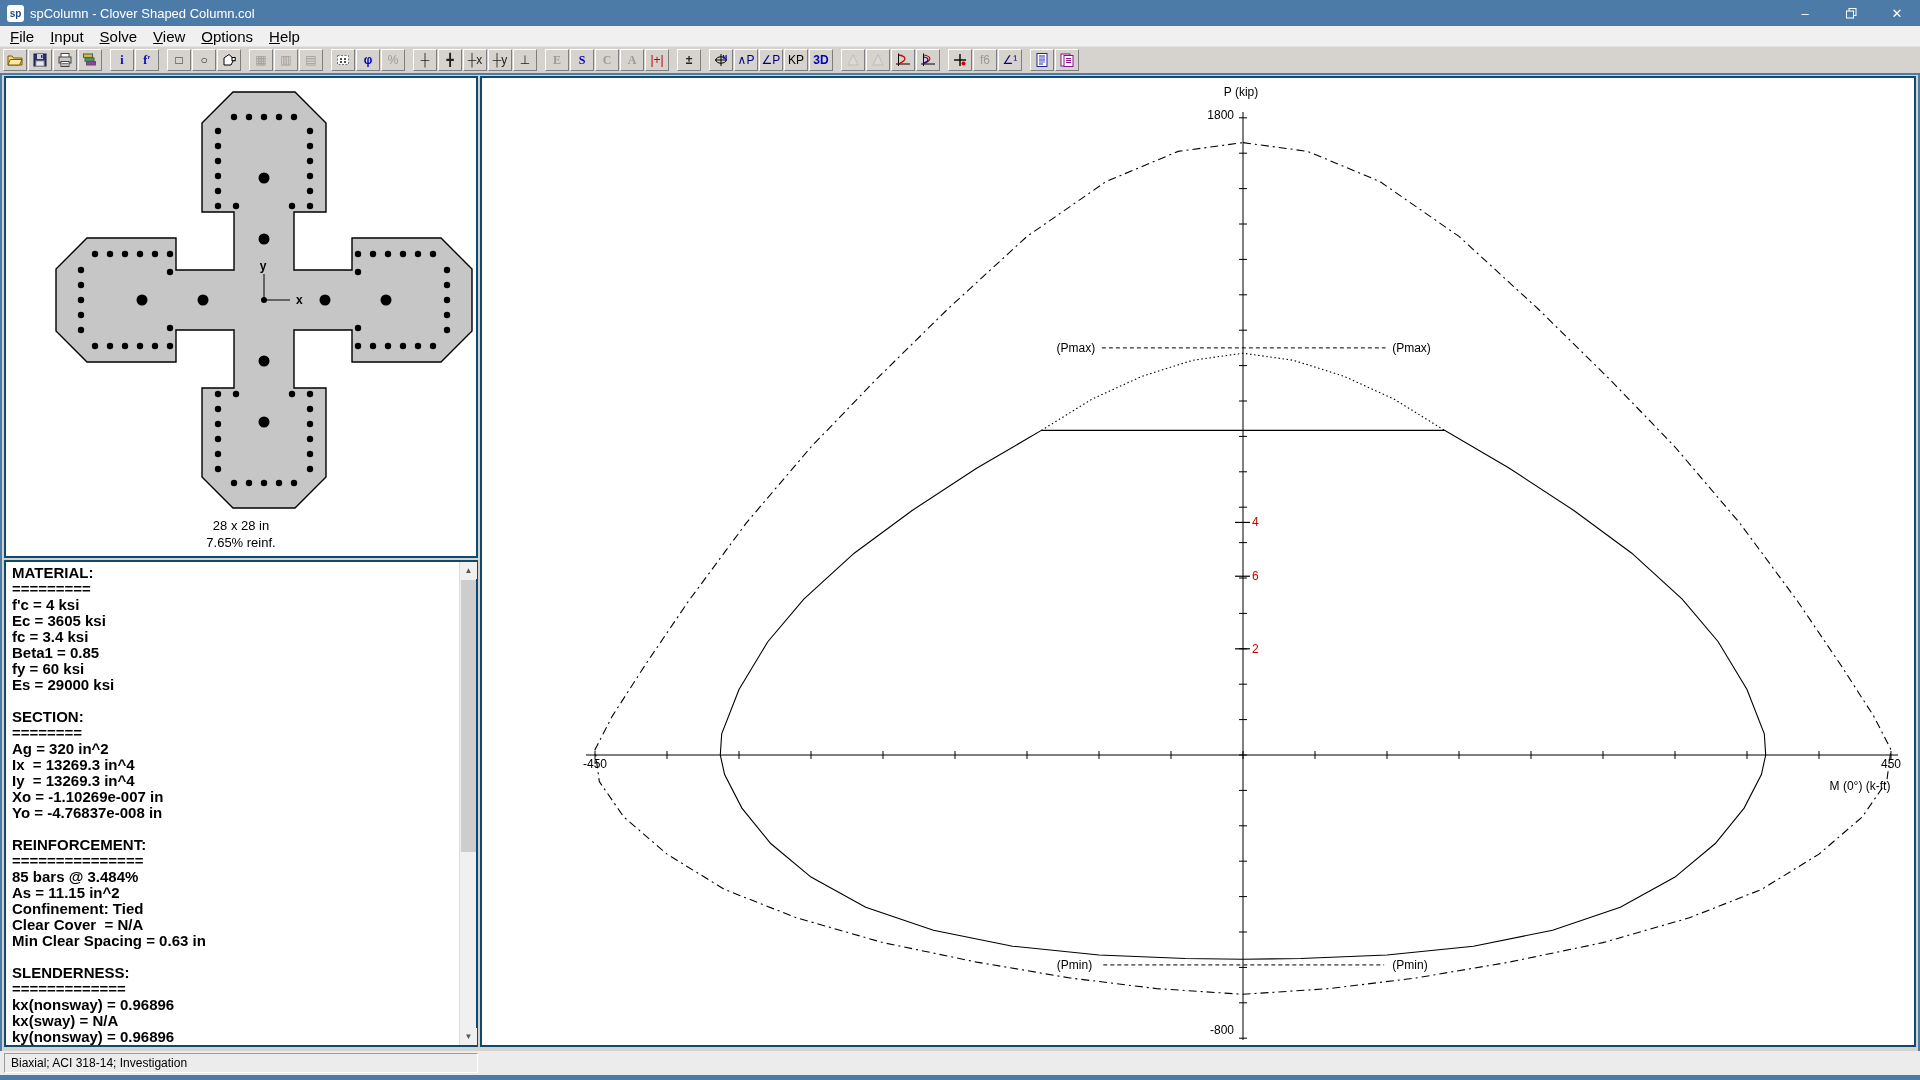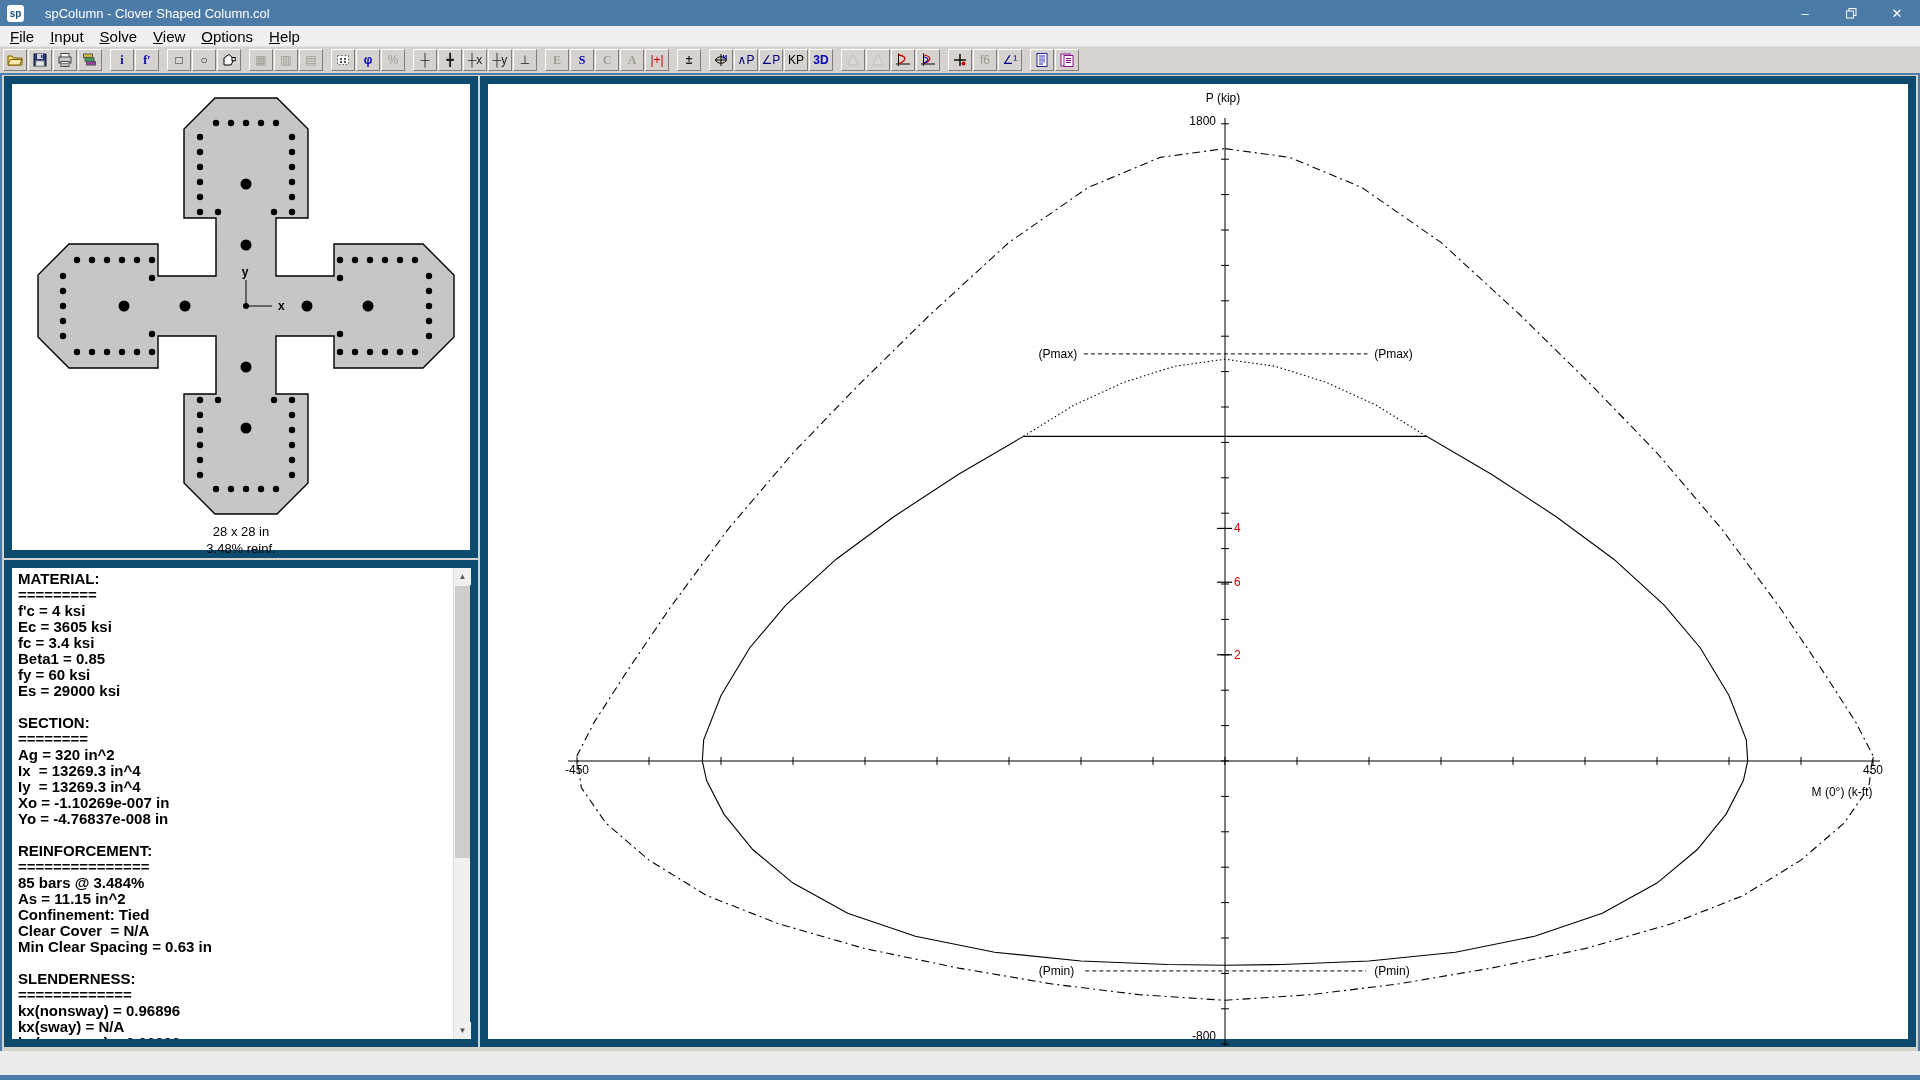--- a/index.html
+++ b/index.html
@@ -1,21 +1,21 @@
 <!DOCTYPE html>
 <html><head>
 <meta charset="utf-8">
 <style>
   * { margin:0; padding:0; box-sizing:border-box; }
   html,body { width:1920px; height:1080px; overflow:hidden; }
   body { font-family:"Liberation Sans", sans-serif; background:#d6d3ce; position:relative; font-size:13px; }
 
   
   .titlebar { position:absolute; left:0; top:0; width:1920px; height:26px; background:#4d7ba7; color:#fff;
-              display:flex; align-items:center;gap:15px; }
+              display:flex; align-items:center; }
   .app-icon { width:17px; height:17px; margin:0 6px 0 7px; background:#fff; border-radius:3px; color:#1d4d7e;
               font-weight:bold; font-size:10px; display:flex; align-items:center; justify-content:center; }
   .title-text { font-size:13px; }
   .win-controls { margin-left:auto; display:flex; height:26px; }
   .win-btn { width:46px; height:26px; display:flex; align-items:center; justify-content:center; color:#fff; font-size:13px; }
 
   .menubar { position:absolute; left:0; top:26px; width:1920px; height:21px; background:#f0f0f0; display:flex;
              align-items:center; padding-left:2px; border-bottom:1px solid #e2e2e2; }
   .menu-item { display:inline-block; padding:2px 8px; font-size:15px; color:#000; }
   .menu-item::first-letter { text-decoration:underline; }
@@ -26,21 +26,21 @@
           border-color:#ffffff #7e7e7e #7e7e7e #ffffff; display:flex; align-items:center; justify-content:center;
           font-size:12px; color:#222; overflow:hidden; flex:0 0 auto; }
   .tbtn svg { display:block; }
   .tbtn.disabled { color:#9d9a94; }
   .tsep { width:7px; height:22px; flex:0 0 auto; }
 
   .accent-line { position:absolute; left:0; top:73px; width:1920px; height:2px; background:#4d7ba7; }
   .edge { position:absolute; background:#4d7ba7; }
 
   
-  .panel { position:absolute; background:#fff; border:8px solid #0c4a6e; }
+  .panel { position:absolute; background:#fff; border:2px solid #0c4a6e;padding-left:24px; }
   #section-panel { left:4px; top:76px; width:474px; height:482px; }
   #results-panel { left:4px; top:560px; width:474px; height:487px; }
   #chart-panel   { left:480px; top:76px; width:1436px; height:971px; }
 
   .caption { position:absolute; left:0; width:100%; text-align:center; font-weight:normal; font-size:13px; color:#000; }
 
   #results-text { position:absolute; left:6px; top:3px; right:20px; bottom:0; font-weight:bold; font-size:15px;
                   line-height:16px; white-space:pre; color:#000; overflow:hidden; }
   .scrollbar { position:absolute; right:0; top:0; width:17px; height:100%; background:#f0f0f0; border-left:1px solid #dcdcdc; }
   .sb-btn { position:absolute; left:0; width:17px; height:17px; background:#f0f0f0; color:#555; font-size:8px;
@@ -318,21 +318,21 @@
       <circle cx="356" cy="222" r="5.5" fill="#000"></circle>
       <circle cx="173" cy="222" r="5.5" fill="#000"></circle>
       <circle cx="112" cy="222" r="5.5" fill="#000"></circle>
       <circle cx="234" cy="222" r="3" fill="#000"></circle>
       <line x1="234" y1="222" x2="234" y2="196" stroke="#000"></line>
       <line x1="234" y1="222" x2="260" y2="222" stroke="#000"></line>
       <text x="233" y="192" font-size="12" font-weight="bold" text-anchor="middle">y</text>
       <text x="266" y="226" font-size="12" font-weight="bold">x</text>
     </svg>
   <div class="caption" style="top:440px">28 x 28 in</div>
-  <div class="caption" style="top:457px">3.48% reinf.</div>
+  <div class="caption" style="top:457px">7.65% reinf.</div>
 </div>
 
 <div class="panel" id="results-panel">
   <div id="results-text"><div>MATERIAL:</div><div>=========</div><div>f'c = 4 ksi</div><div>Ec = 3605 ksi</div><div>fc = 3.4 ksi</div><div>Beta1 = 0.85</div><div>fy = 60 ksi</div><div>Es = 29000 ksi</div><div>&nbsp;</div><div>SECTION:</div><div>========</div><div>Ag = 320 in^2</div><div>Ix  = 13269.3 in^4</div><div>Iy  = 13269.3 in^4</div><div>Xo = -1.10269e-007 in</div><div>Yo = -4.76837e-008 in</div><div>&nbsp;</div><div>REINFORCEMENT:</div><div>===============</div><div>85 bars @ 3.484%</div><div>As = 11.15 in^2</div><div>Confinement: Tied</div><div>Clear Cover  = N/A</div><div>Min Clear Spacing = 0.63 in</div><div>&nbsp;</div><div>SLENDERNESS:</div><div>=============</div><div>kx(nonsway) = 0.96896</div><div>kx(sway) = N/A</div><div>ky(nonsway) = 0.96896</div></div>
   <div class="scrollbar">
     <div class="sb-btn" style="top:0">▲</div>
     <div class="sb-thumb" style="top:18px;height:272px"></div>
     <div class="sb-btn" style="bottom:0">▼</div>
   </div>
 </div>
@@ -405,14 +405,15 @@
       <line x1="729" y1="444.422" x2="744" y2="444.422" stroke="#000" stroke-width="1.2"></line>
       <text x="746" y="448.422" font-size="12" text-anchor="start" fill="#cc0000">4</text>
       <line x1="729" y1="498.23" x2="744" y2="498.23" stroke="#000" stroke-width="1.2"></line>
       <text x="746" y="502.23" font-size="12" text-anchor="start" fill="#cc0000">6</text>
       <line x1="729" y1="570.8" x2="744" y2="570.8" stroke="#000" stroke-width="1.2"></line>
       <text x="746" y="574.8" font-size="12" text-anchor="start" fill="#cc0000">2</text>
     </svg>
 </div>
 
 <div class="statusbar">
+  <div class="status-cell" style="left:4px;width:474px">Biaxial; ACI 318-14; Investigation</div>
 </div>
 <div class="edge" style="left:0;top:1075px;width:1920px;height:5px"></div>
 
 </body></html>

